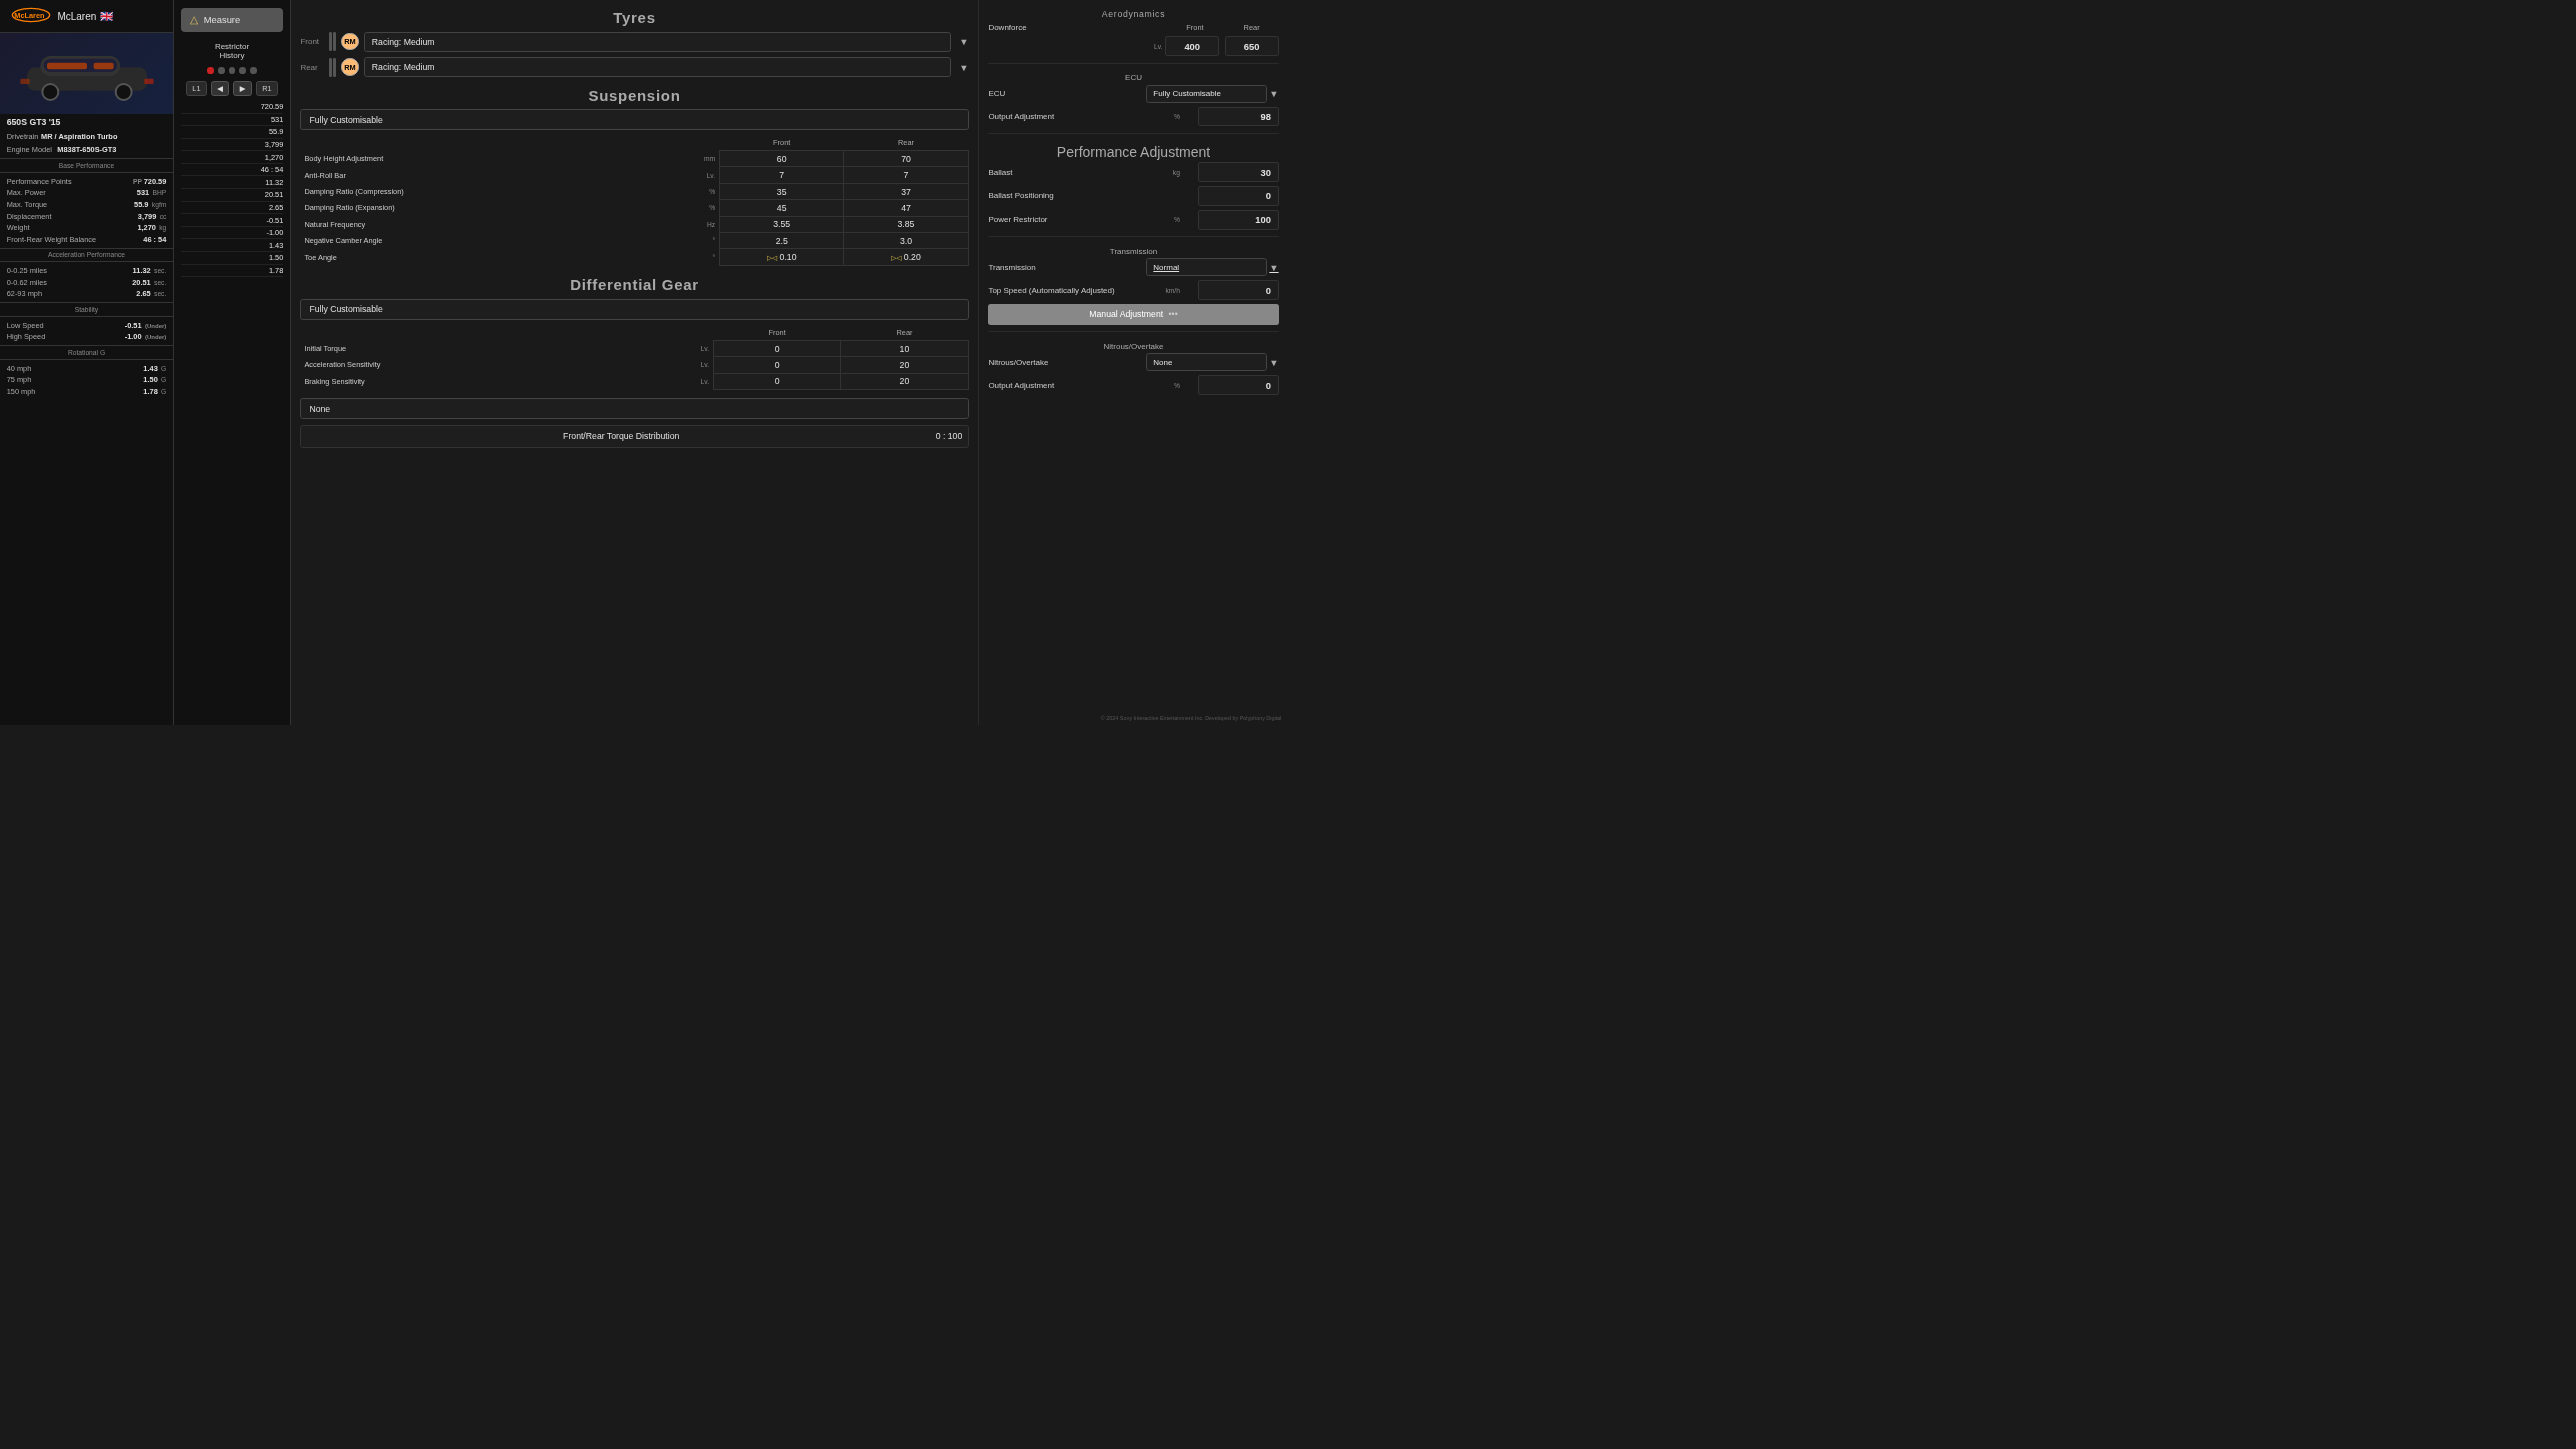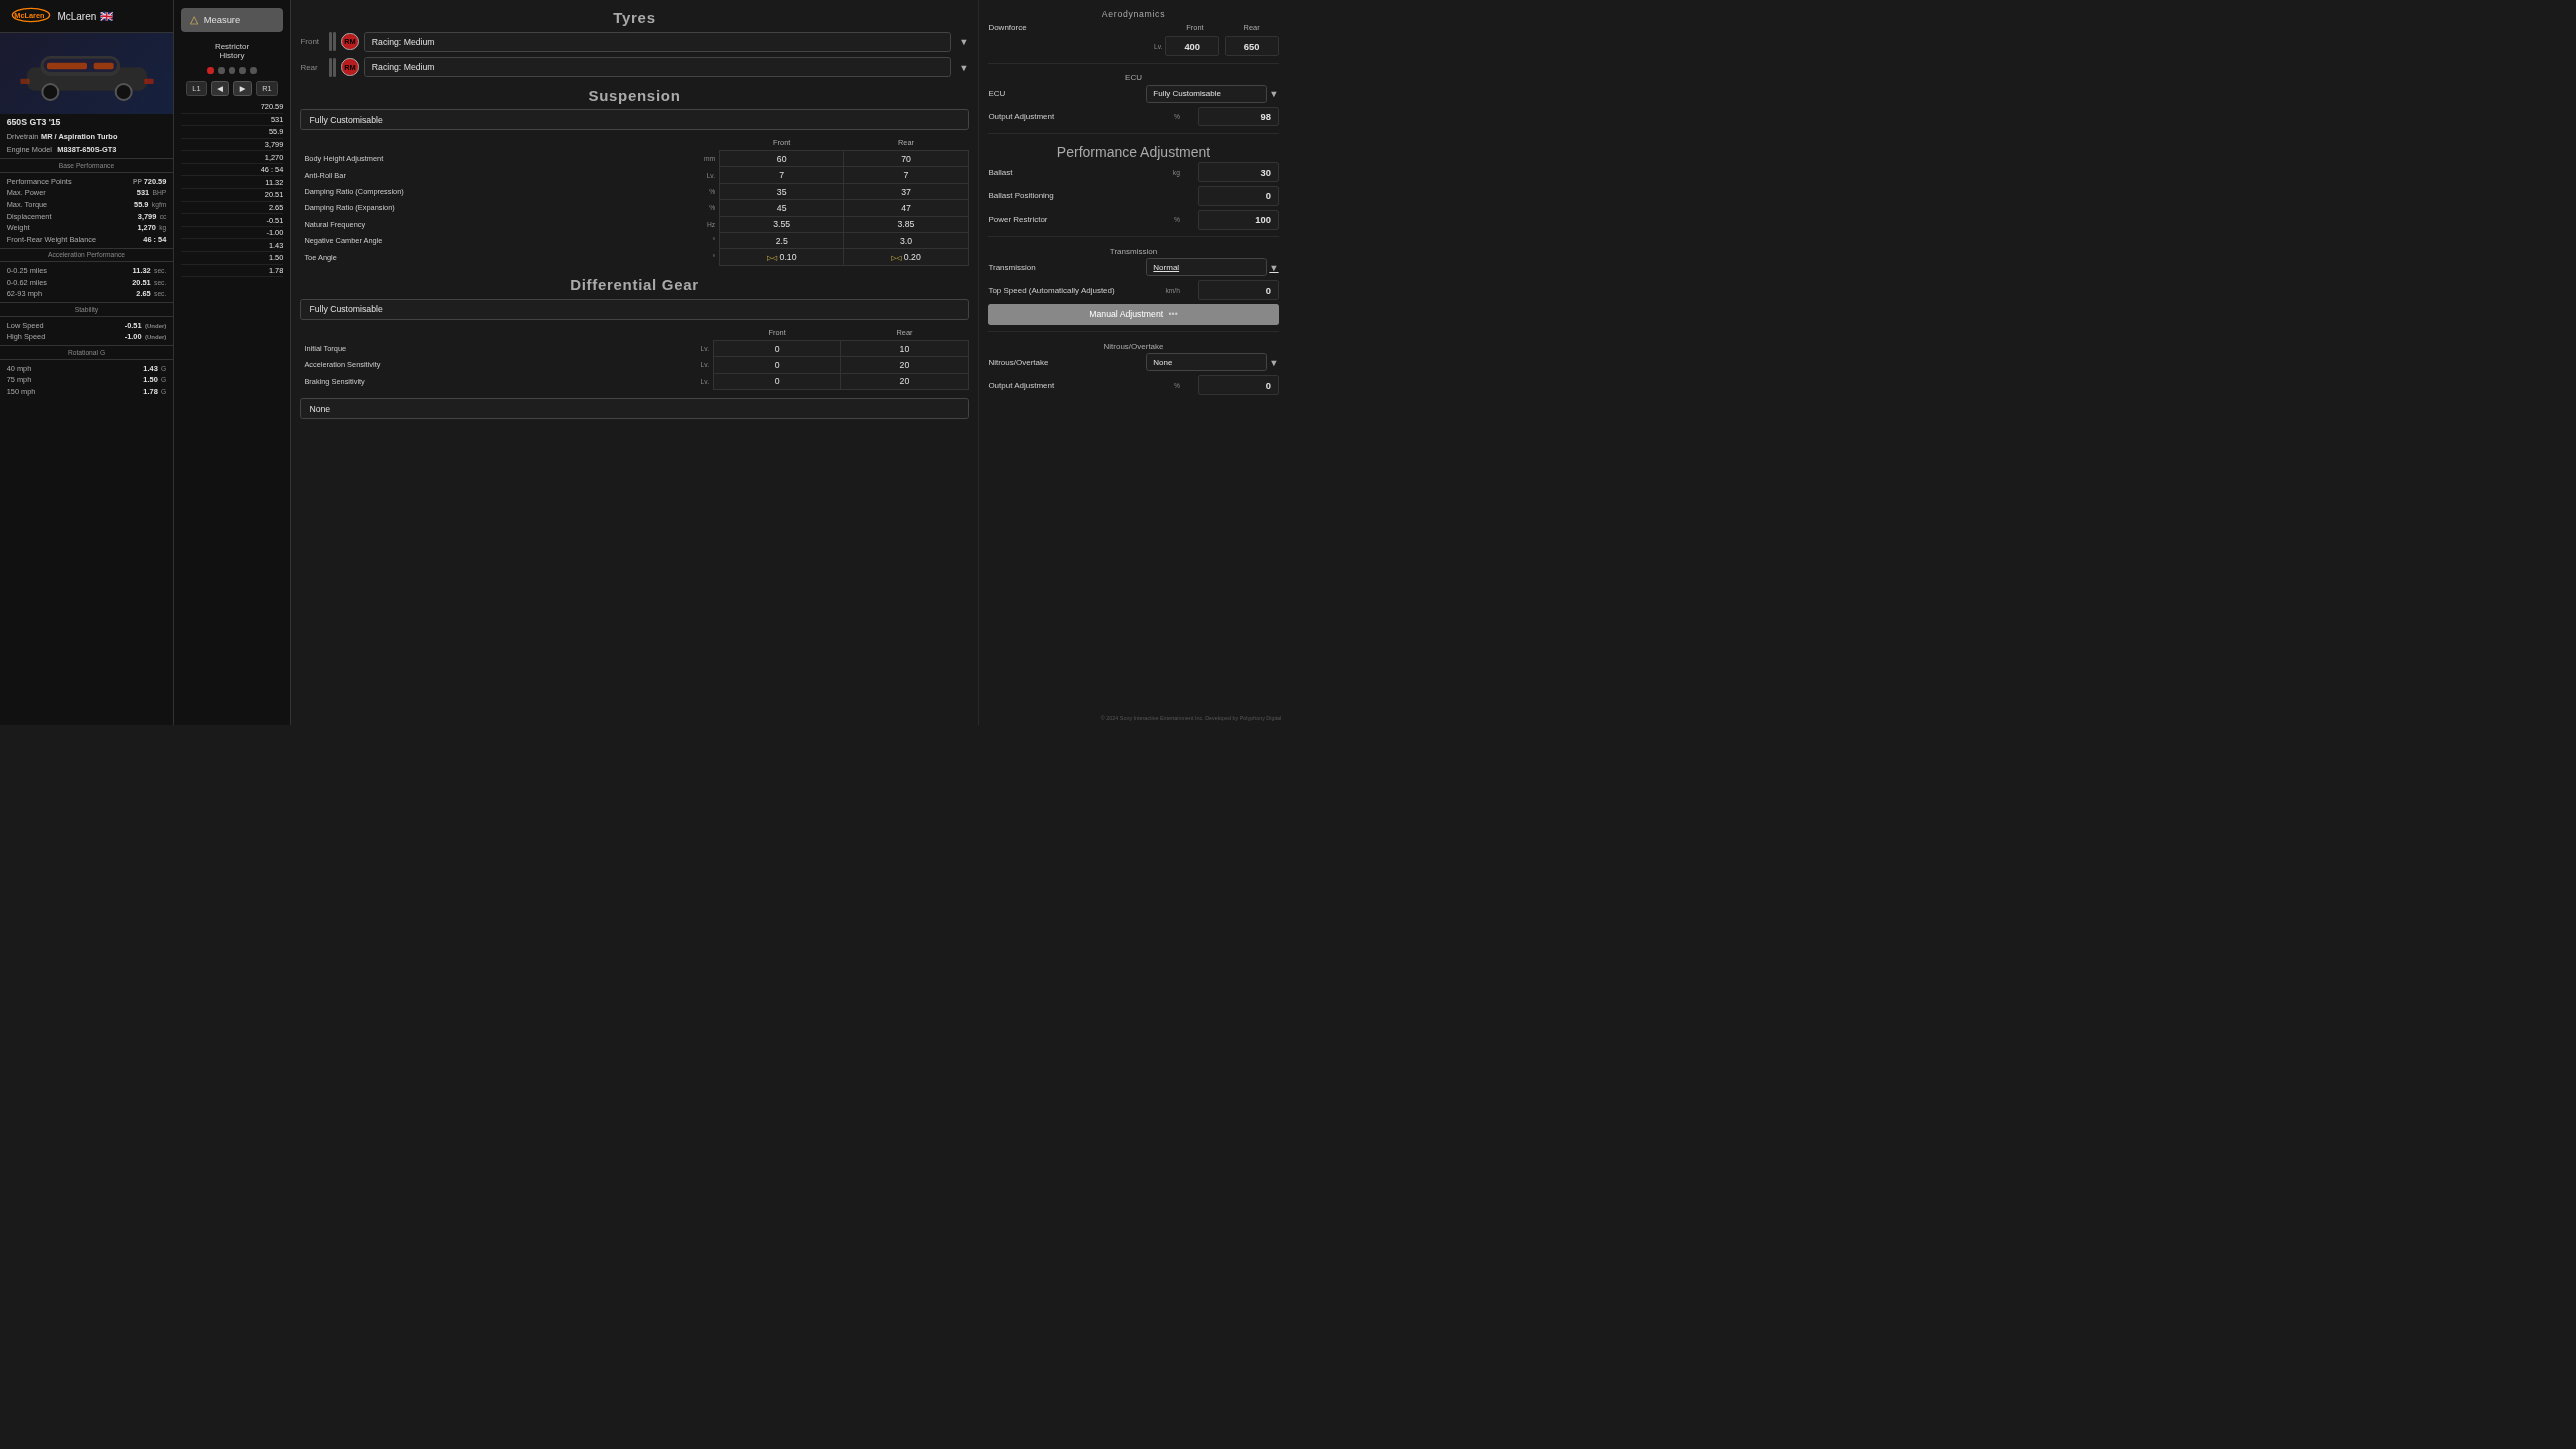--- a/index.html
+++ b/index.html
@@ -285,21 +285,21 @@
       align-items: center;
       gap: 1.3px;
     }
     .tyre-bar {
       width: 2.7px;
       height: 19px;
       background: #555;
       border-radius: 1.3px;
     }
     .tyre-badge {
-      background: #b91c1c;
+      background: #fdba74;
       color: #000;
       font-size: 7.4px;
       font-weight: bold;
       width: 17.4px;
       height: 17.4px;
       border-radius: 50%;
       display: flex;
       align-items: center;
       justify-content: center;
       border: 1.3px solid #aaa;
@@ -825,20 +825,24 @@
     </tr>
               </tbody>
           </table>
 
           <div class="dropdown-row">
             <select class="dropdown-select">
               <option>None</option>
             </select>
           </div>
 
+          <div style="background:#1e1e1e;border:0.7px solid #333;border-radius:2.7px;text-align:center;padding:5.4px;font-size:8.7px;color:#e0e0e0;">
+            <span>Front/Rear Torque Distribution</span>
+            <span style="float:right;">0 : 100</span>
+          </div>
 
         </div>
       </div>
 
       <div class="right-col" style="position:relative;">
 
         <div class="section-block">
           <div class="aero-header">Aerodynamics</div>
           <div class="right-section-row">
       <span class="right-row-label">Downforce</span>

